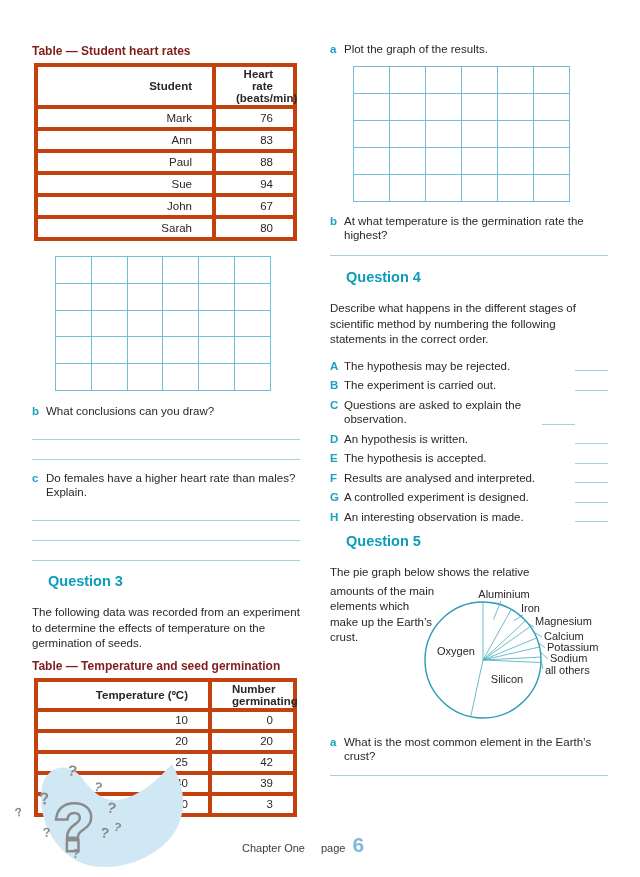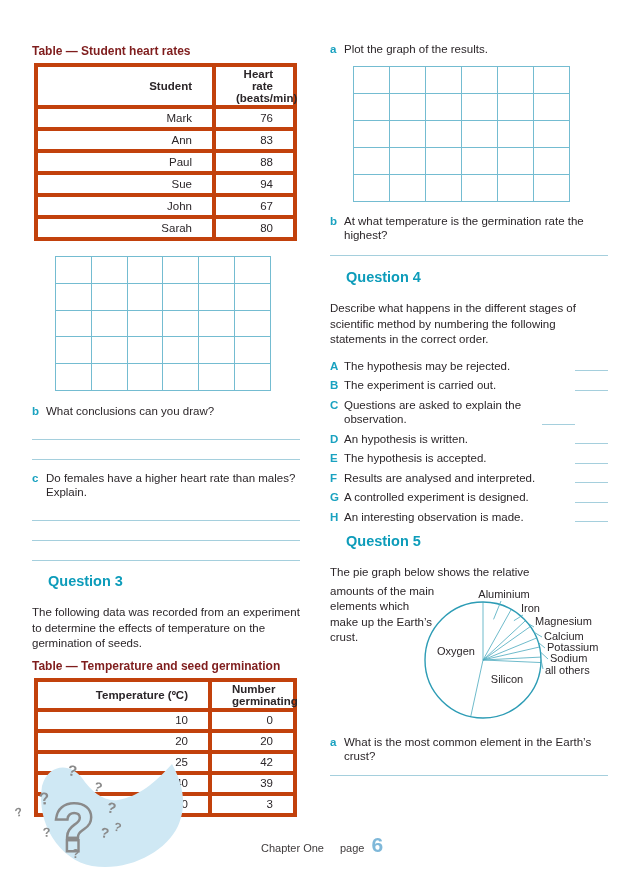--- a/index.html
+++ b/index.html
@@ -40,21 +40,21 @@
   .stmt{display:flex;font-size:11.5px;line-height:14.5px;margin-bottom:5px}
   .stmt .qmark{width:14px}
   .stmt .rule{width:33px;flex:none;border-bottom:1px solid #a5cfdd;align-self:flex-end;margin:0 0 2px 8px}
 
   .pie-row{position:relative;height:148px;margin-top:2px}
   .pie-intro-rest{position:absolute;left:0;top:1px;width:110px;font-size:11.5px;line-height:15.5px;z-index:2}
   #pie-svg{position:absolute;left:0;top:0}
   svg text{font-family:"Liberation Sans",sans-serif}
 
   #blob{position:absolute;left:10px;top:750px}
-  #footer{position:absolute;left:261px;top:833px;display:flex;align-items:baseline;font-size:11px;color:#3f3b3c}
+  #footer{position:absolute;left:242px;top:833px;display:flex;align-items:baseline;font-size:11px;color:#3f3b3c}
   #footer .chapter{margin-right:16px}
   #footer .pageword{margin-right:7px}
   #footer .pagenum{font-size:21px;font-weight:bold;color:#7fb8d9}
 </style>
 </head>
 <body>
 
 <div class="col" id="col-left">
 
   <div class="tbl-caption">Table — Student heart rates</div>

